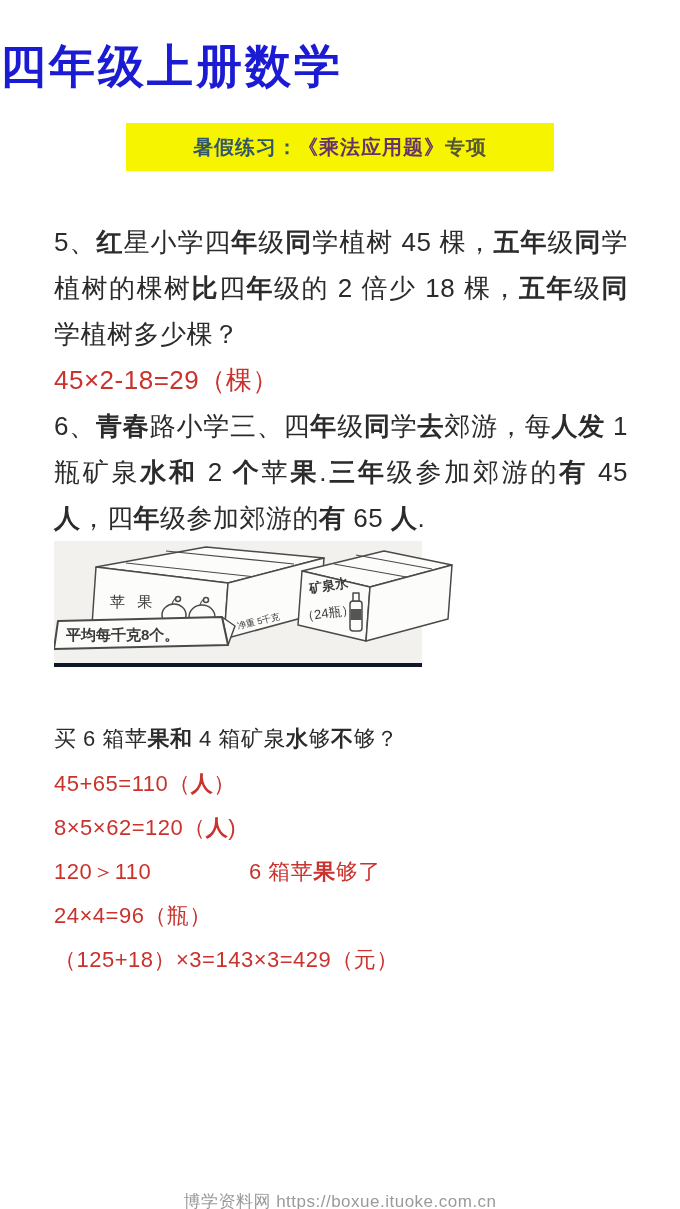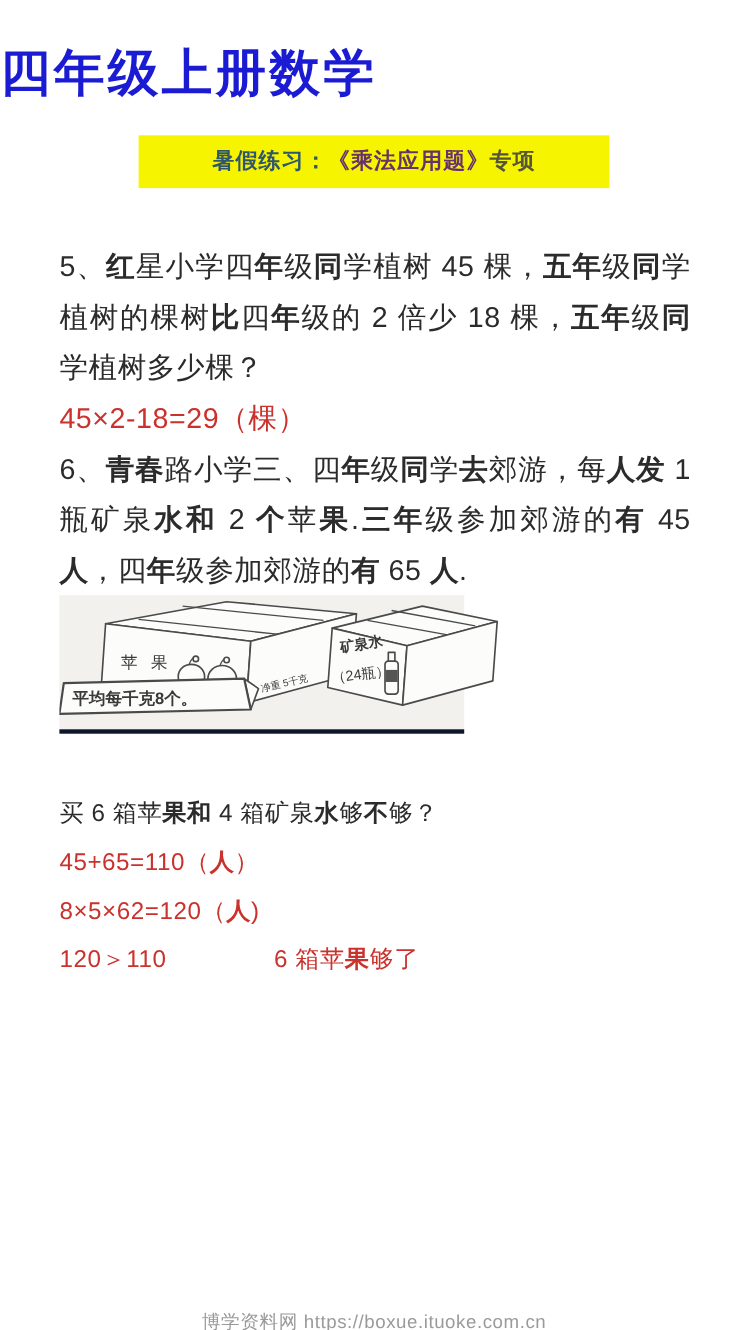--- a/index.html
+++ b/index.html
@@ -115,20 +115,22 @@
     </div>
 
     <div class="buy-line"><span>买 6 箱苹</span><span class="bd">果和</span><span> 4 箱矿泉</span><span class="bd">水</span><span>够</span><span class="bd">不</span><span>够？</span></div>
 
     <div class="ans-block red">
       <div class="ans-line"><span>45+65=110（</span><span class="bd">人</span><span>）</span></div>
       <div class="ans-line"><span>8×5×62=120（</span><span class="bd">人</span><span>)</span></div>
       <div class="ans-line">
         <span class="ans-left w195"><span>120＞110</span></span><span><span>6 箱苹</span><span class="bd">果</span><span>够了</span></span>
       </div>
+      <div class="ans-line"><span>24×4=96（瓶）</span></div>
     </div>
 
+    <div class="q7-ans red"><span>（125+18）×3=143×3=429（元）</span></div>
 
   </div>
 
   <div class="footer">博学资料网 https://boxue.ituoke.com.cn</div>
 
 </div>
 
 </body></html>

